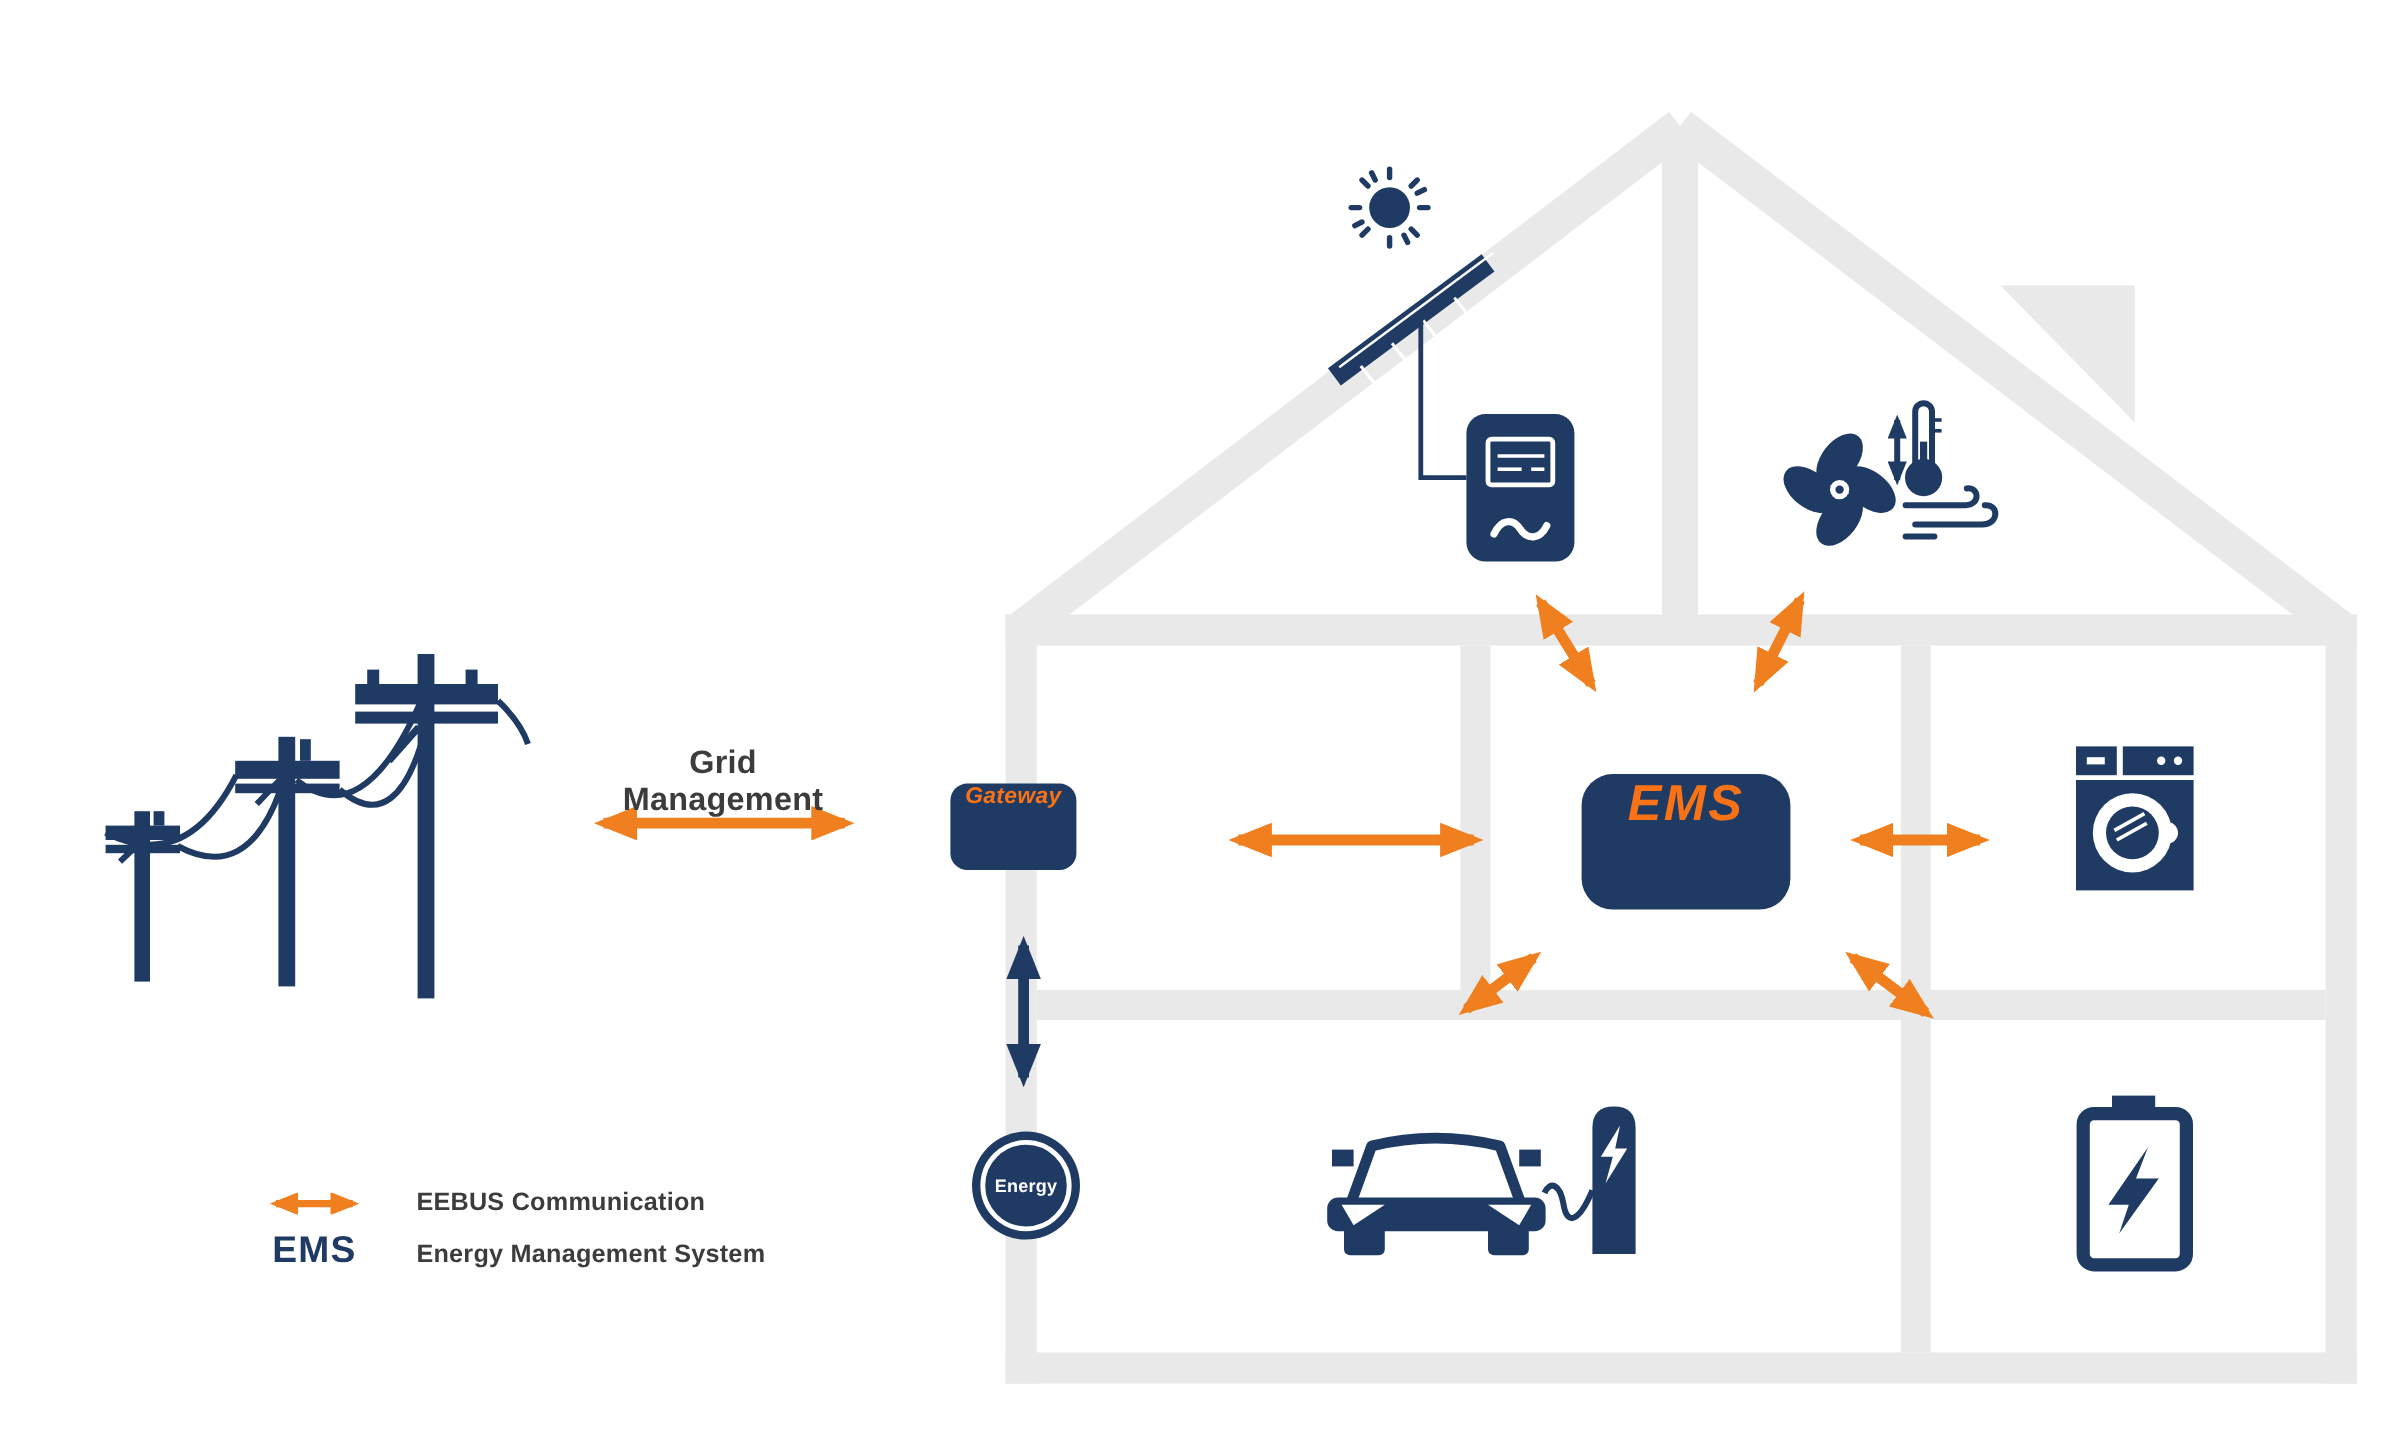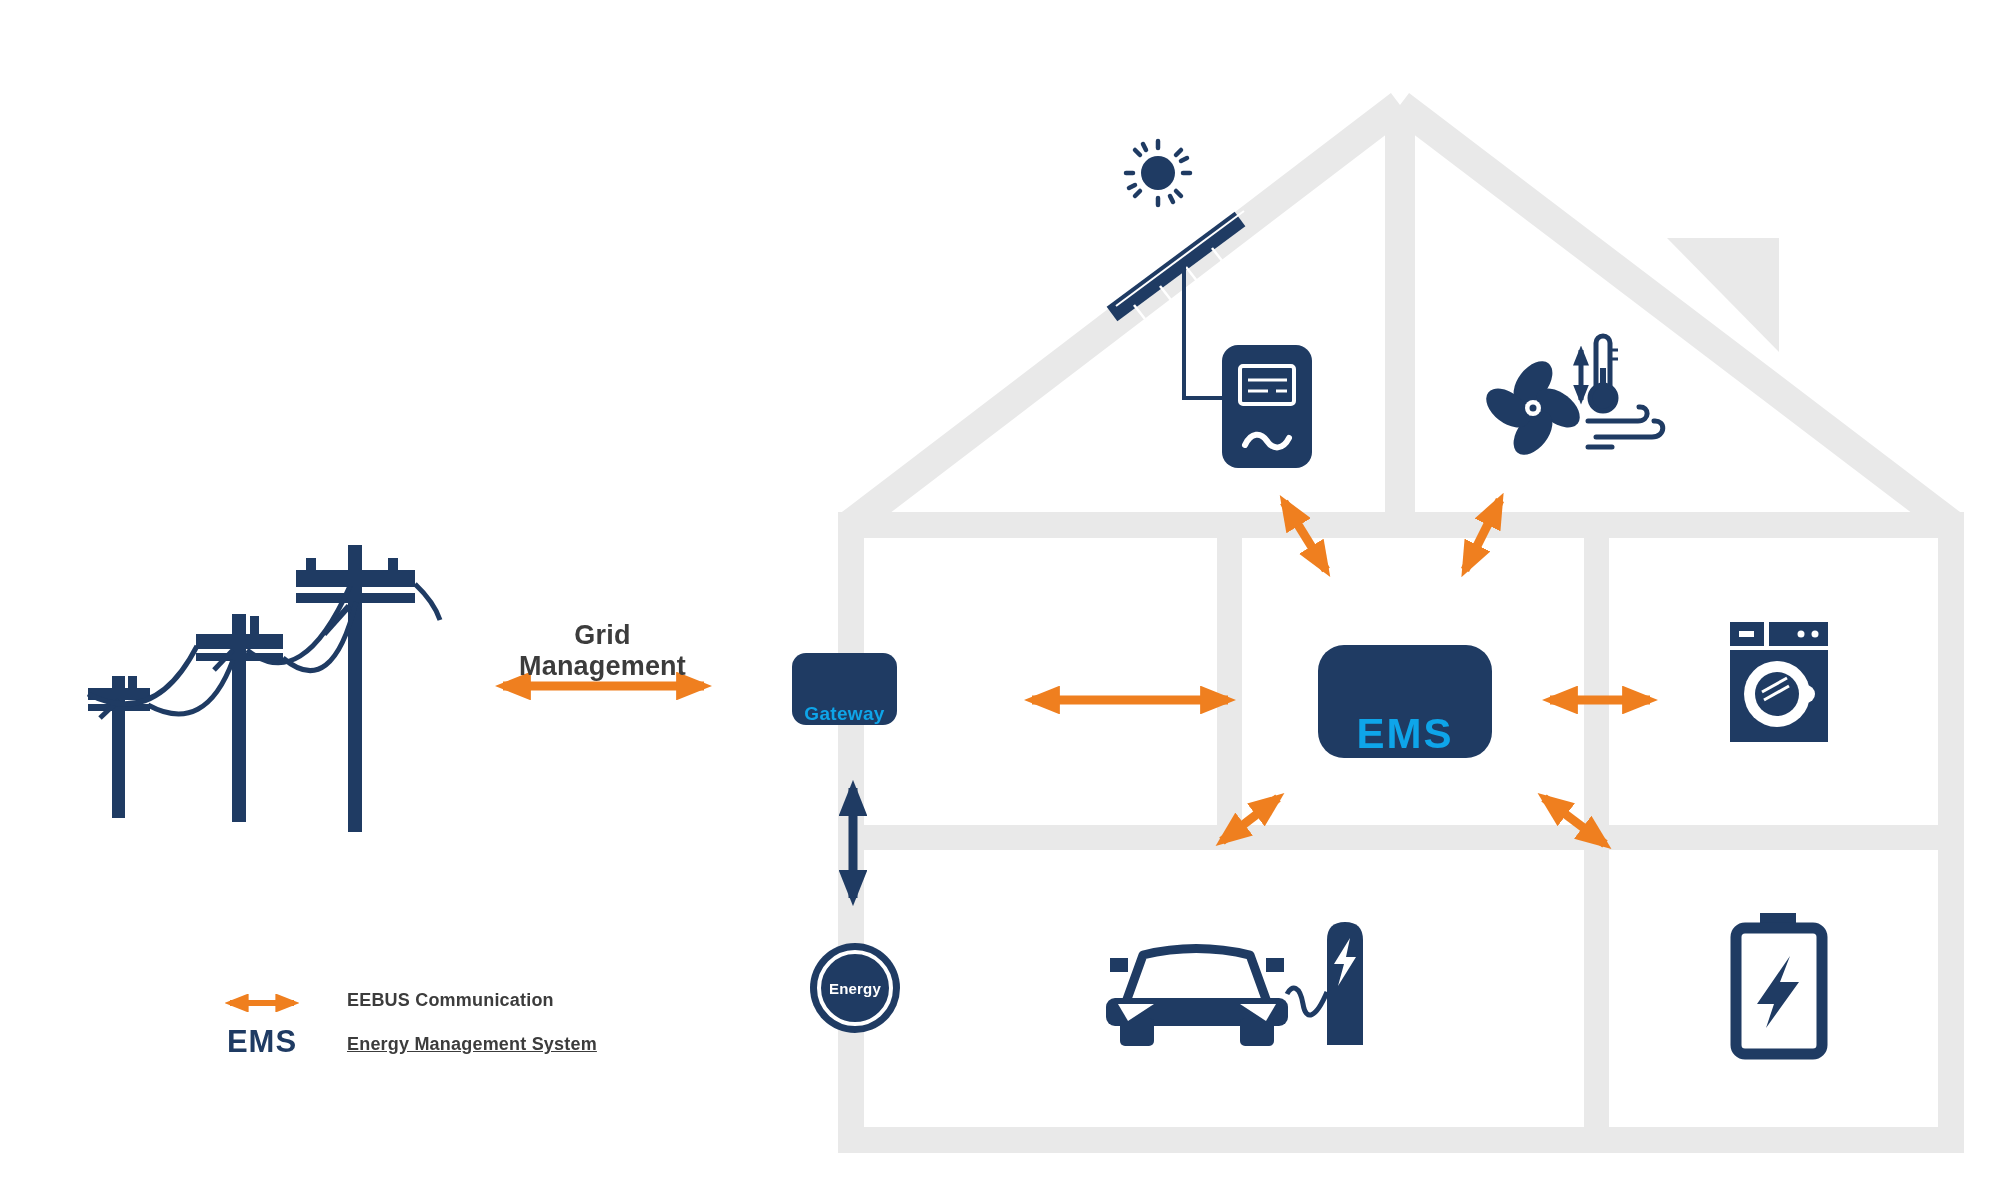--- a/index.html
+++ b/index.html
@@ -1,26 +1,26 @@
 <!DOCTYPE html>
 <html><head>
 <meta charset="utf-8">
 <style>
   html,body{margin:0;padding:0;background:#ffffff;}
   body{width:2000px;height:1201px;overflow:hidden;font-family:"Liberation Sans",sans-serif;}
   .stage{position:relative;width:2000px;height:1201px;background:#ffffff;}
   .layer{position:absolute;left:0;top:0;}
   .abs{position:absolute;}
   .grid-label{left:495px;top:620px;width:215px;text-align:center;font-size:27px;font-weight:bold;color:#3c3c3c;letter-spacing:.2px;}
-  .node-box{background:#1f3b63;color:#0ea5e9;display:flex;align-items:flex-end;justify-content:center;font-weight:bold;}
+  .node-box{background:#1f3b63;color:#f97316;display:flex;align-items:flex-start;justify-content:center;font-weight:bold;font-style:italic;}
   .gateway-box{left:792px;top:653px;width:105px;height:72px;border-radius:14px;font-size:19px;letter-spacing:.3px;}
   .ems-box{left:1318px;top:645px;width:174px;height:113px;border-radius:26px;font-size:42px;letter-spacing:2px;}
   .meter-outer{left:810px;top:943px;width:90px;height:90px;border-radius:50%;background:#1f3b63;}
   .meter-inner{position:absolute;left:7px;top:7px;right:7px;bottom:7px;border:4px solid #ffffff;border-radius:50%;display:flex;align-items:center;justify-content:center;color:#fff;font-weight:bold;font-size:15px;letter-spacing:.2px;}
-  .legend-text{font-size:18px;font-weight:bold;color:#3c3c3c;letter-spacing:.2px;}
+  .legend-text{font-size:21px;font-weight:bold;color:#3c3c3c;letter-spacing:.2px;}
   .legend-ems{left:222px;top:1024px;width:80px;text-align:center;font-size:31px;font-weight:bold;color:#1f3b63;letter-spacing:1px;}
 </style>
 </head>
 <body>
 
 <div class="stage">
 
   <svg class="layer" width="2000" height="1201" viewBox="0 0 2000 1201">
     <defs>
       <marker id="mO" viewBox="0 0 4 3.2" refX="3.1" refY="1.6" markerWidth="4" markerHeight="3.2" orient="auto-start-reverse" markerUnits="strokeWidth">
@@ -208,16 +208,16 @@
     <svg class="abs" style="left:216px;top:994px;" width="92" height="18" viewBox="0 0 92 18">
       <defs>
         <marker id="mO2" viewBox="0 0 4 3.2" refX="3.1" refY="1.6" markerWidth="4" markerHeight="3.2" orient="auto-start-reverse" markerUnits="strokeWidth">
           <path d="M0,0 L4,1.6 L0,3.2 Z" fill="#ef7f1f"></path>
         </marker>
       </defs>
       <line x1="14" y1="9" x2="78" y2="9" stroke="#ef7f1f" stroke-width="6" marker-start="url(#mO2)" marker-end="url(#mO2)"></line>
     </svg>
     <div class="abs legend-text" style="left:347px;top:990px;">EEBUS Communication</div>
     <div class="abs legend-ems">EMS</div>
-    <div class="abs legend-text" style="left:347px;top:1034px;text-decoration:underline;">Energy Management System</div>
+    <div class="abs legend-text" style="left:347px;top:1034px;">Energy Management System</div>
   </div>
 
 </div>
 
 </body></html>

